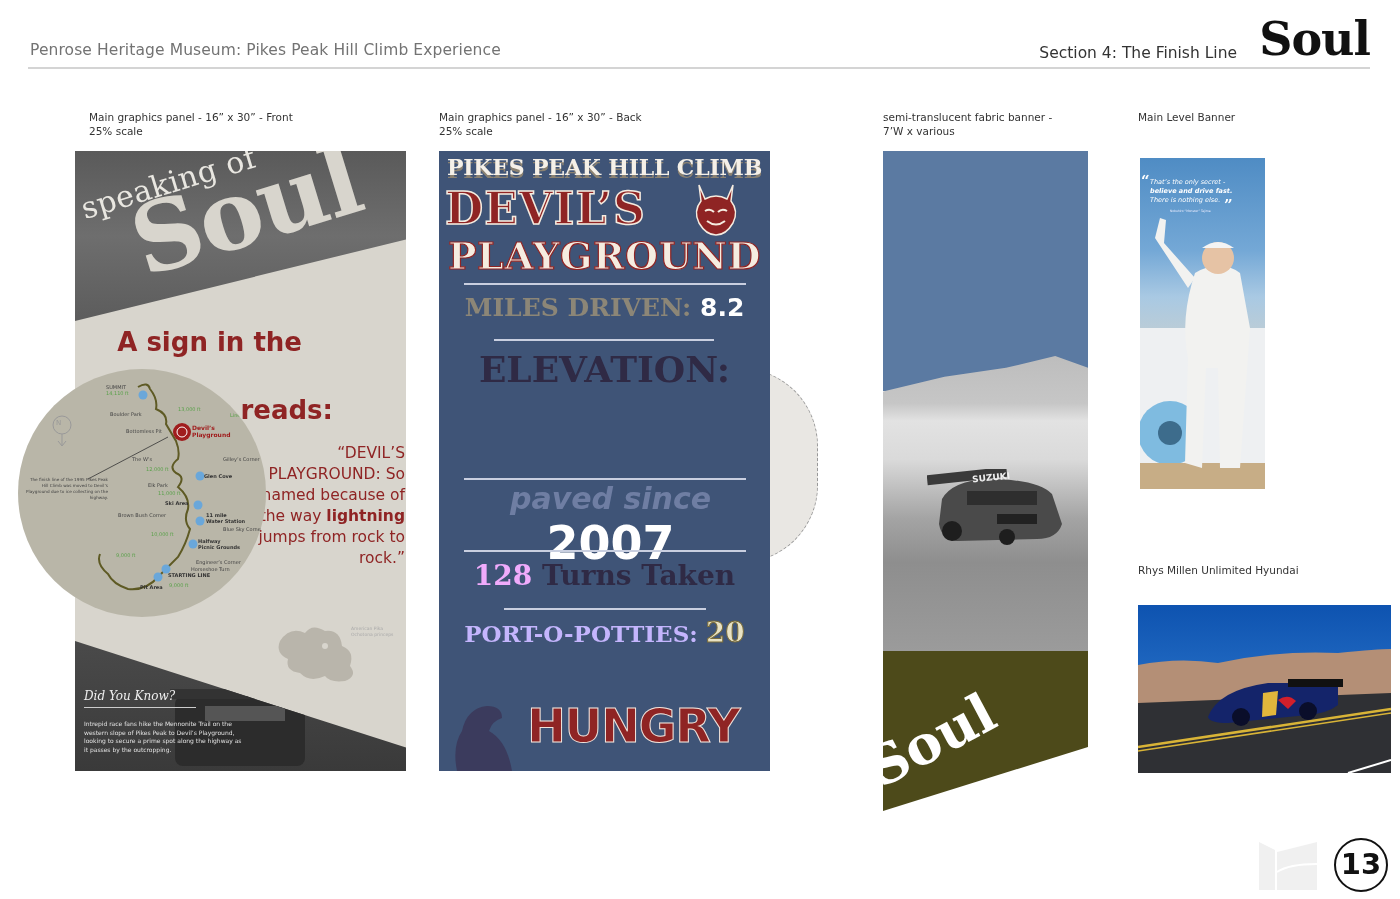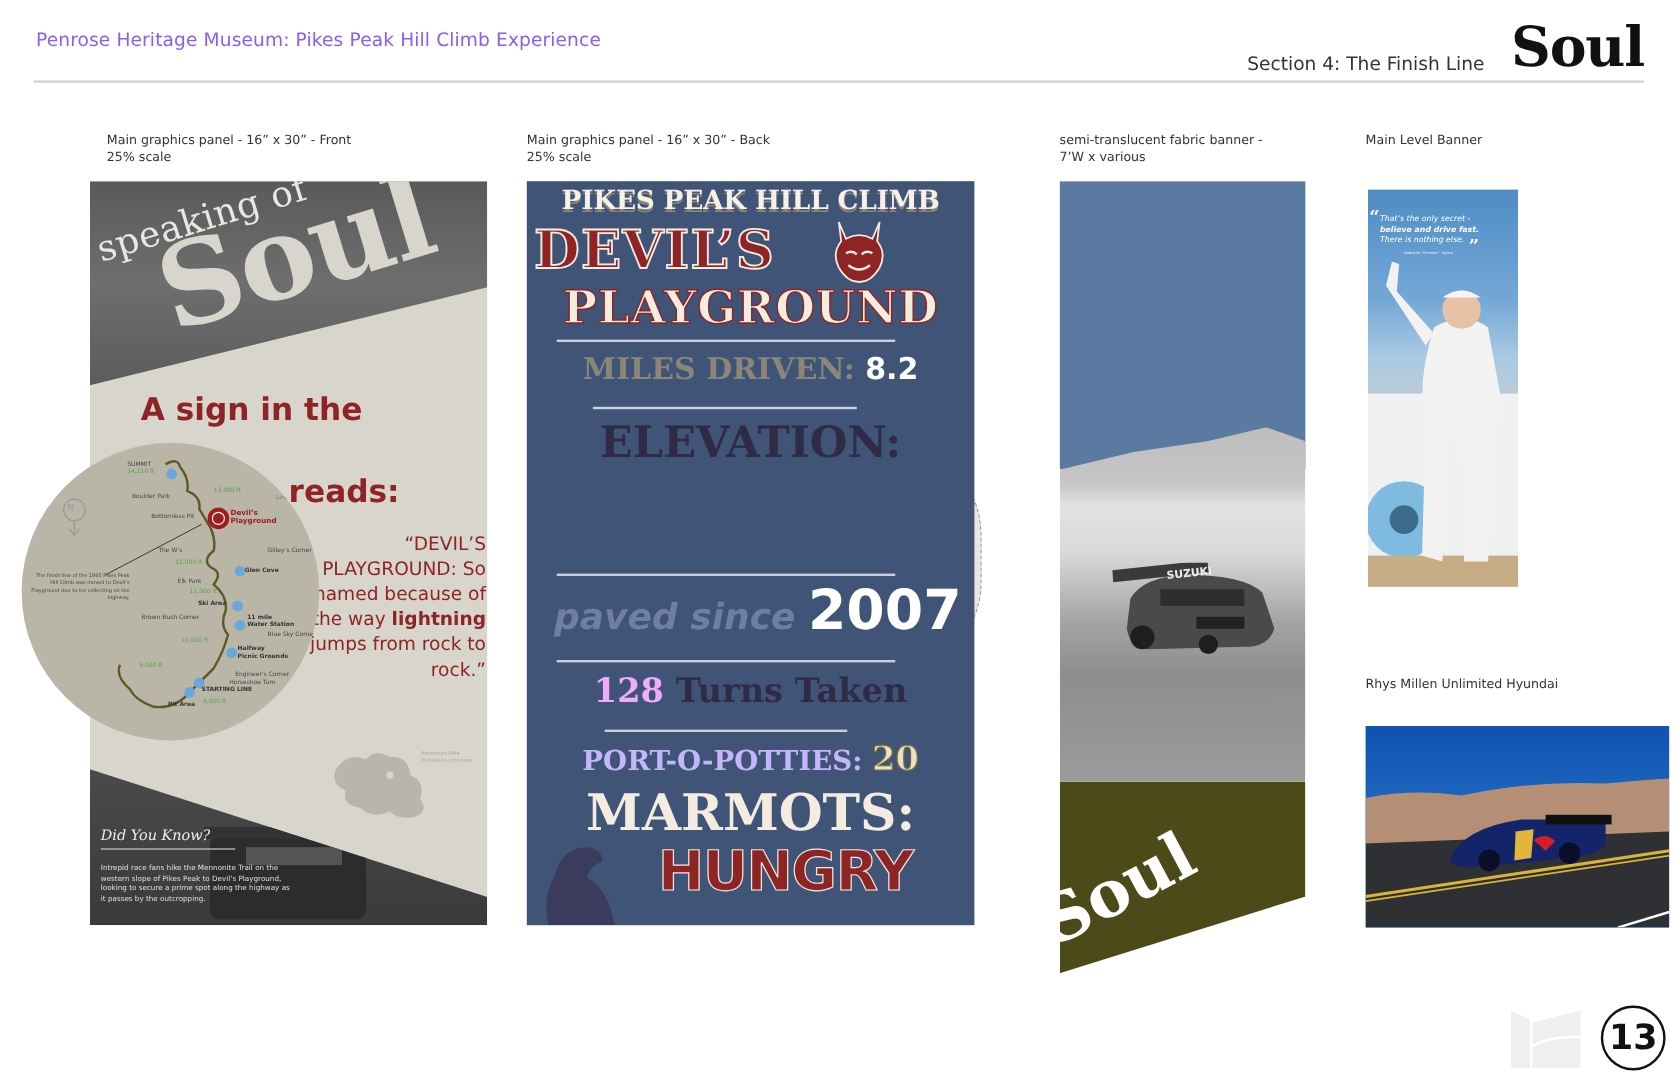--- a/index.html
+++ b/index.html
@@ -1,19 +1,19 @@
 <!DOCTYPE html>
 <html><head>
 <meta charset="utf-8">
 <style>
   * { box-sizing: border-box; margin: 0; padding: 0; }
   html, body { width: 1400px; height: 899px; background: #ffffff; overflow: hidden; }
   body { position: relative; font-family: "DejaVu Sans", sans-serif; color: #333; }
 
-  .hdr-left { position: absolute; left: 30px; top: 24px; font-size: 15.5px; color: #8b5cf6; letter-spacing: 0.1px; }
+  .hdr-left { position: absolute; left: 30px; top: 41px; font-size: 15.5px; color: #737373; letter-spacing: 0.1px; }
   .hdr-right { position: absolute; right: 163px; top: 44px; font-size: 15.5px; color: #333; }
   .hdr-soul { position: absolute; right: 30px; top: 12px; font-family: "DejaVu Serif", serif; font-weight: bold; font-size: 46px; color: #111; letter-spacing: -1px; }
   .hdr-rule { position: absolute; left: 28px; right: 30px; top: 67px; height: 2px; background: #d4d4d4; }
 
   .cap { position: absolute; font-size: 10.5px; line-height: 14px; color: #333; }
 
   
   .p1 { position: absolute; left: 75px; top: 151px; width: 331px; height: 620px; background: #d8d5cd; overflow: hidden; }
   .p1-top { position: absolute; left: 0; top: 0; width: 331px; height: 170px; background: linear-gradient(180deg,#5a5a5a,#6e6e6e 50%,#5c5c5c);
             clip-path: polygon(0 0, 100% 0, 100% 52%, 0 100%); }
@@ -33,21 +33,21 @@
   
   .map { position: absolute; left: 18px; top: 369px; width: 248px; height: 248px; border-radius: 50%; background: #b9b6a8; overflow: hidden; }
   .map svg { position: absolute; left: 0; top: 0; }
   .map .lbl { position: absolute; font-size: 5px; line-height: 6px; color: #444; white-space: nowrap; }
   .map .lbl.g { color: #5aa14a; }
   .map .lbl.b { font-weight: bold; color: #333; }
   .map .lbl.r { font-weight: bold; color: #a01d1d; font-size: 6px; line-height: 7px; }
   .map .note { position: absolute; left: 8px; top: 108px; width: 82px; font-size: 4.2px; line-height: 6px; color: #444; text-align: right; }
 
   
-  .p2 { position: absolute; left: 439px; top: 151px; width: 373px; height: 620px; background: #3f5477; overflow: hidden; text-align: center; }
+  .p2 { position: absolute; left: 439px; top: 151px; width: 331px; height: 620px; background: #3f5477; overflow: hidden; text-align: center; }
   .p2-climb { position: absolute; left: 0; right: 0; top: 3px; font-family: "DejaVu Serif", serif; font-weight: bold; font-size: 22px; color: #f5f0e8; text-shadow: 0 3px 0 #8b8272; letter-spacing: -0.2px; }
   .p2-devils { position: absolute; left: 6px; top: 32px; font-family: "DejaVu Serif", serif; font-weight: bold; font-size: 44px; color: #8f2424; -webkit-text-stroke: 1.5px #f5ece0; letter-spacing: 1px; }
   .p2-devil { position: absolute; left: 252px; top: 30px; width: 50px; height: 56px; }
   .p2-play { position: absolute; left: 0; right: 0; top: 82px; font-family: "DejaVu Serif", serif; font-weight: bold; font-size: 38px; color: #f5ece0; -webkit-text-stroke: 1.2px #8f2424; letter-spacing: 0.5px; }
   .p2-rule { position: absolute; height: 2px; background: #c9cfe0; }
   .p2-miles { position: absolute; left: 0; right: 0; top: 142px; font-family: "DejaVu Serif", serif; font-weight: bold; font-size: 25px; color: #8c8677; }
   .p2-miles span { color: #fff; font-family: "DejaVu Sans", sans-serif; }
   .p2-elev { position: absolute; left: 0; right: 0; top: 197px; font-family: "DejaVu Serif", serif; font-weight: bold; font-size: 36px; color: #2f2a45; }
   .p2-feet { position: absolute; left: 0; right: 0; top: 237px; font-family: "DejaVu Sans", sans-serif; font-weight: bold; font-size: 62px; color: #ffffff; letter-spacing: -1px; }
   .p2-paved { position: absolute; left: 0; right: 0; top: 330px; font-size: 30px; color: #6f7ea3; font-style: italic; font-weight: bold; margin-left: 12px; }
@@ -212,21 +212,20 @@
   <div class="p2-elev">ELEVATION:</div>
   <div class="p2-rule" style="left:25px; width:282px; top:327px;"></div>
   <div class="p2-paved"><span style="color:#6f7ea3; font-style:italic; font-size:30px;">paved since </span><span>2007</span></div>
   <div class="p2-rule" style="left:25px; width:282px; top:399px;"></div>
   <div class="p2-turns"><span>128</span><b style="color:#2f2a45;"> Turns Taken</b></div>
   <div class="p2-rule" style="left:65px; width:202px; top:457px;"></div>
   <div class="p2-potty"><b style="color:#c4b5fd;">PORT-O-POTTIES: </b><span>20</span></div>
   <svg class="p2-marmot" viewBox="0 0 70 75">
     <path d="M10 75 Q5 50 15 35 Q20 12 40 10 Q55 10 55 22 Q45 25 42 35 Q60 45 65 75 Z" fill="#3b3556" opacity="0.8"></path>
   </svg>
-  <div class="p2-marm">MARMOTS:</div>
   <div class="p2-hungry">HUNGRY</div>
 </div>
 
 <div class="fb">
   <div class="fb-sky"></div>
   <div class="fb-photo"></div>
   <svg class="fb-car" viewBox="0 0 140 80">
     <rect x="0" y="2" width="80" height="10" fill="#3a3a3a" transform="rotate(-6 40 7)"></rect>
     <path d="M15 30 Q25 12 60 10 Q110 10 125 25 L135 55 Q130 70 110 70 L30 72 Q15 72 12 55 Z" fill="#4a4a4a"></path>
     <rect x="40" y="22" width="70" height="14" fill="#2e2e2e"></rect>

